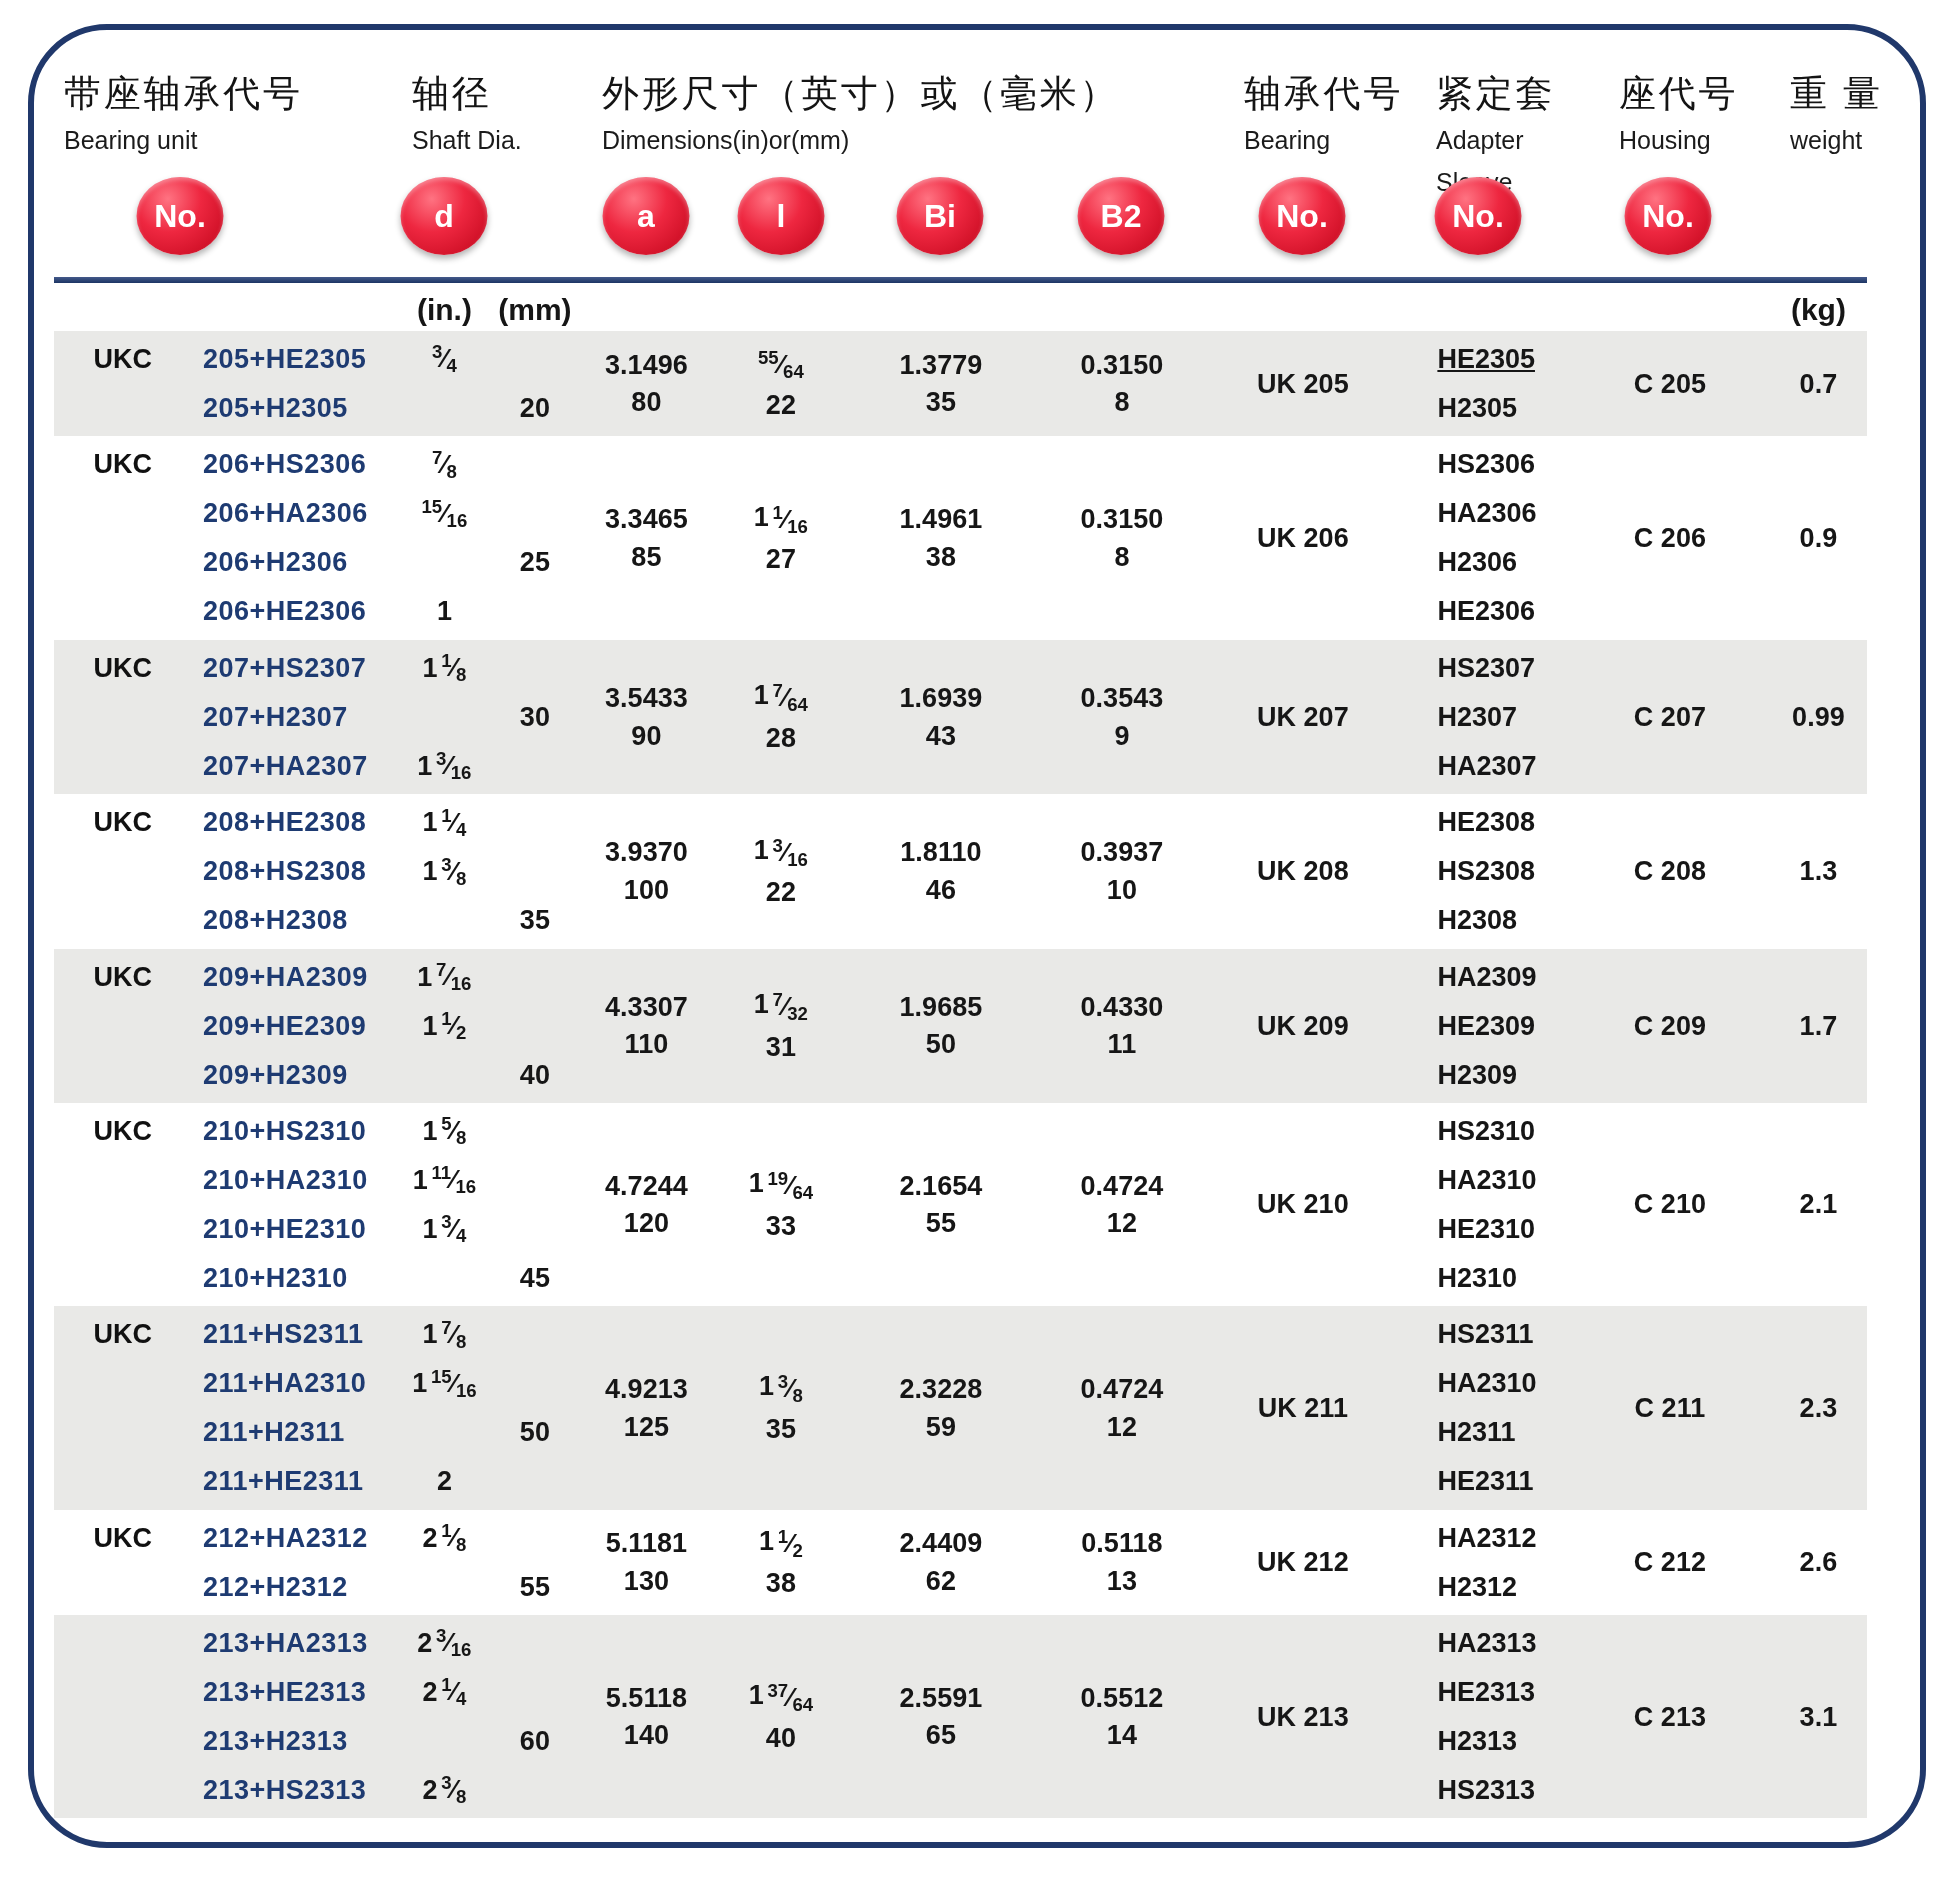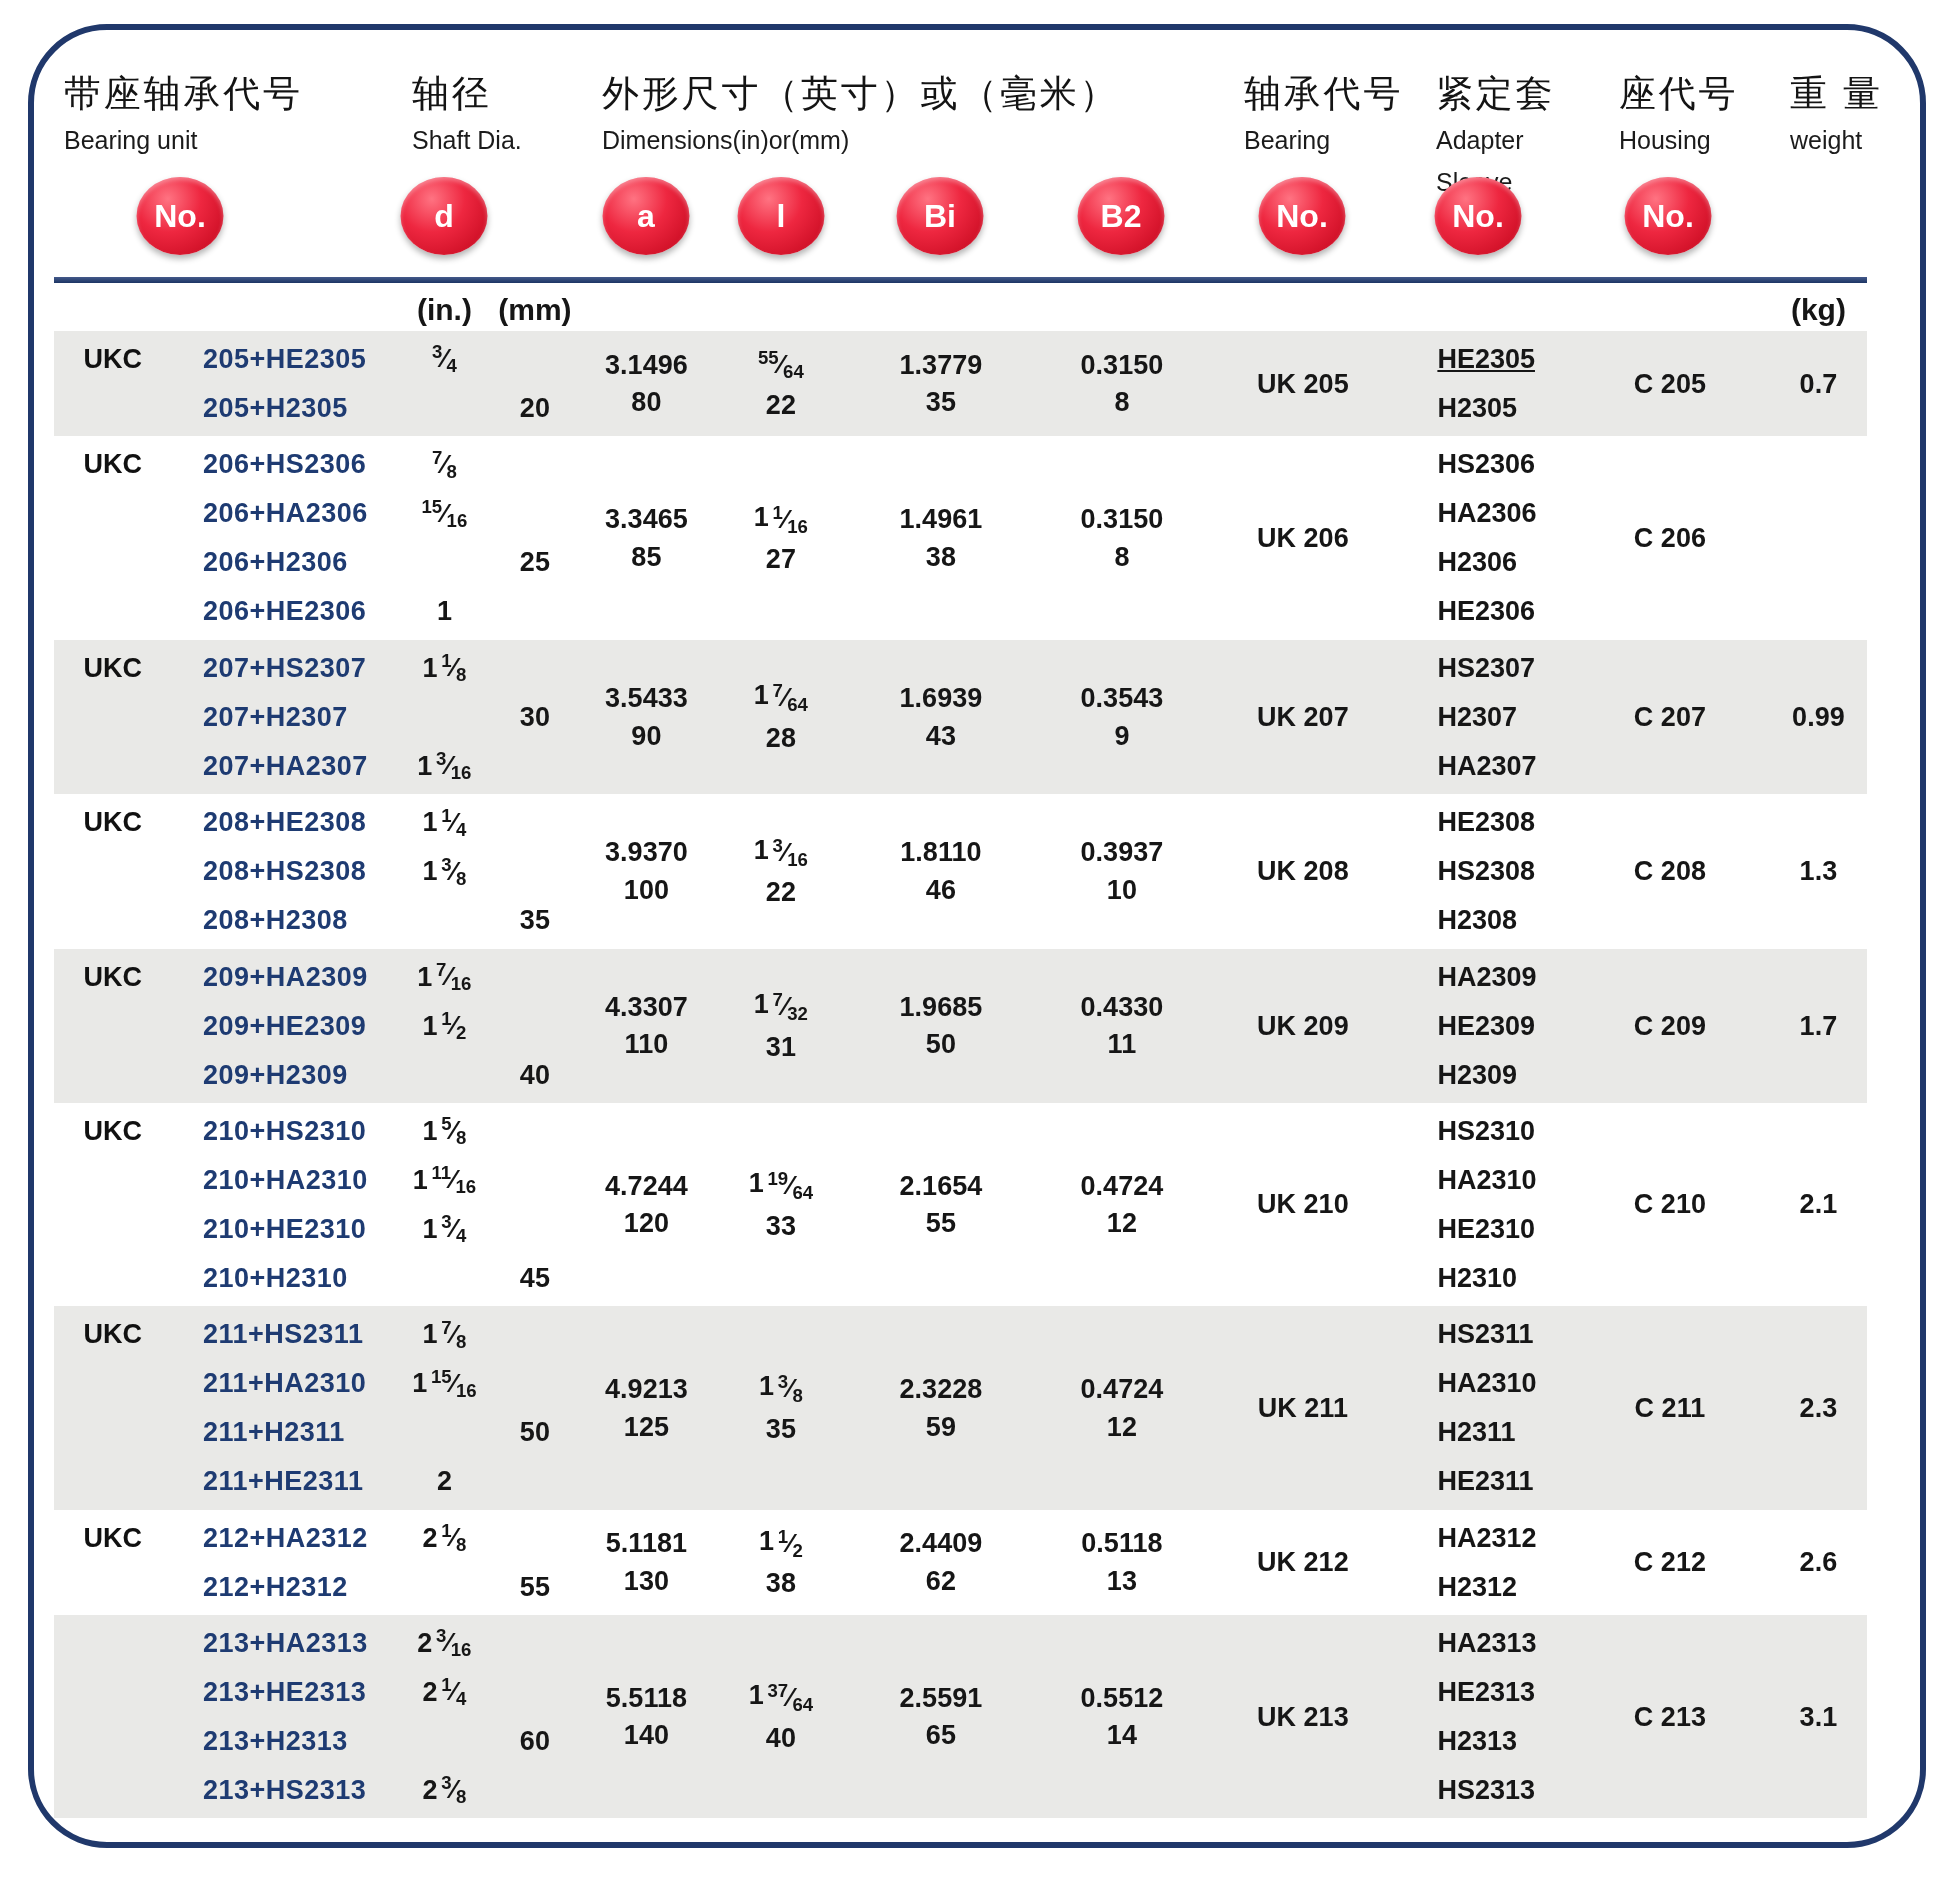--- a/index.html
+++ b/index.html
@@ -47,21 +47,21 @@
   }
   .units .cell{font-size:30px;}
   .tbody{position:absolute;left:20.4px;width:1813px;top:301px;}
   .group{padding:3.7px 0;}
   .group.shaded{background:var(--band,#e9e9e7);}
   .cell{
     display:flex;align-items:center;
     font-size:27px;font-weight:bold;color:#161616;
     line-height:1.05;
   }
-  .c-prefix{padding-left:29px;color:#111;}
+  .c-prefix{padding-left:39px;color:#111;}
   .c-partno{padding-left:18.6px;color:var(--partblue,#1e3b72);letter-spacing:0.5px;}
   .c-in,.c-mm,.c-center{justify-content:center;}
   .c-adapter{padding-left:37px;}
   .c-dim{flex-direction:column;justify-content:center;gap:9.3px;}
   .c-dim .dv{display:flex;justify-content:center;}
   
   .whole{font-size:27px;}
   .fr{white-space:nowrap;margin-left:3.7px;}
   .fr:first-child{margin-left:0;}
   .fr .n{font-size:18.6px;vertical-align:12px;}
@@ -200,20 +200,21 @@
           <div class="dv mmv">38</div>
         </div>
         <div class="cell c-dim" style="grid-area: 1 / 8 / 5;">
           <div class="dv">
             <span class="whole">0.3150</span>
           </div>
           <div class="dv mmv">8</div>
         </div>
         <div class="cell c-center" style="grid-area: 1 / 9 / 5;">UK 206</div>
         <div class="cell c-center" style="grid-area: 1 / 11 / 5;">C 206</div>
+        <div class="cell c-center" style="grid-area: 1 / 12 / 5;">0.9</div>
       </div>
       <div class="group grid shaded" style="grid-template-rows: repeat(3, var(--rh));">
         <div class="cell c-prefix" style="grid-area: 1 / 1;">UKC</div>
         <div class="cell c-partno" style="grid-area: 1 / 2;">207+HS2307</div>
         <div class="cell c-in" style="grid-area: 1 / 3;">
           <span class="whole">1</span>
           <span class="fr"><span class="n">1</span><span class="sl">⁄</span><span class="d">8</span></span>
         </div>
         <div class="cell c-adapter" style="grid-area: 1 / 10;">HS2307</div>
         <div class="cell c-partno" style="grid-area: 2 / 2;">207+H2307</div>

